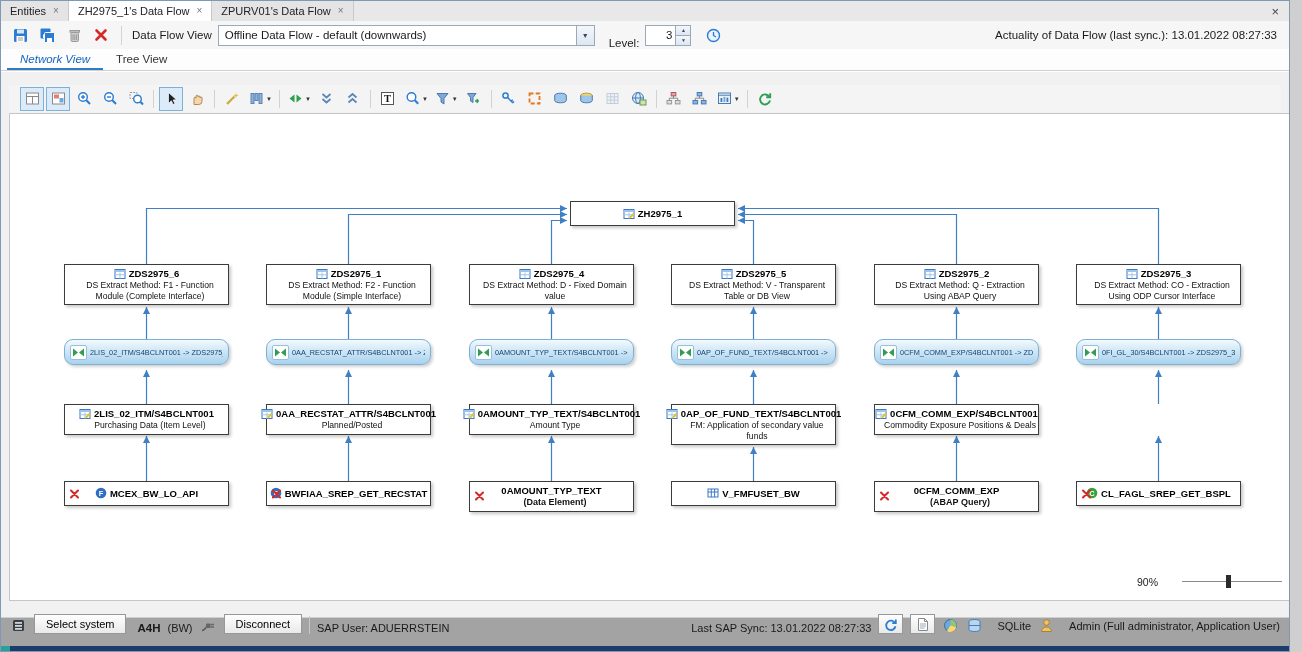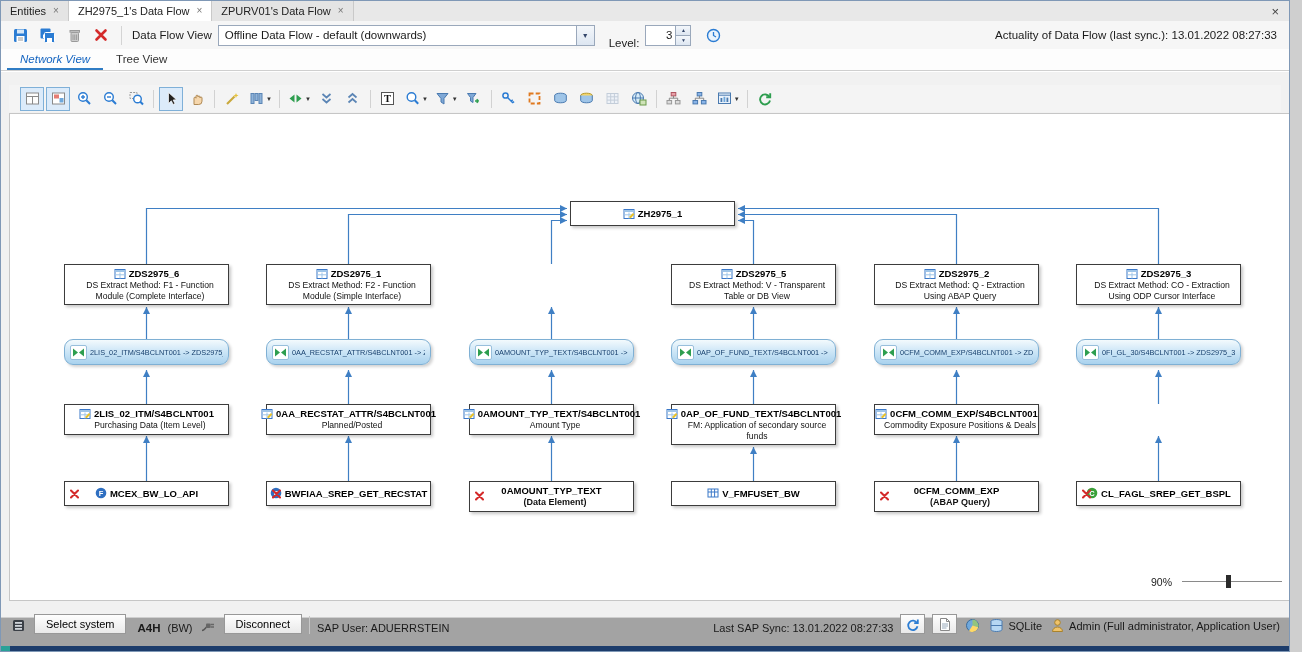--- a/index.html
+++ b/index.html
@@ -45,33 +45,33 @@
   .node .ns{font-size:8.6px;line-height:10.5px;color:#111;margin-left:7px;}
   .ns.bold{font-weight:bold;font-size:9px;}
   .node.root{padding:5px 2px;}
   .node.src{min-height:25px;display:flex;flex-direction:column;justify-content:center;}
   .err{position:absolute;left:4px;top:50%;transform:translateY(-50%);display:flex;}
   .tnode{position:absolute;width:165px;box-sizing:border-box;height:26px;border:1px solid #7fb0d4;border-radius:9px;background:linear-gradient(180deg,#f3fafd,#cfe7f7 45%,#a9d2ee);box-shadow:2px 2px 3px rgba(0,0,0,.18);display:flex;align-items:center;gap:3px;padding:0 5px;z-index:1;}
   .tl{font-size:7.3px;color:#17406e;white-space:nowrap;overflow:hidden;}
   .nic{display:flex;align-items:center;}
   .tic{background:#fff;border:1px solid #98bfdc;border-radius:2px;padding:1px;}
   
-  .zoomctl{position:absolute;right:12px;bottom:12px;display:flex;align-items:center;gap:10px;font-size:10.5px;color:#222;z-index:2;margin-left:48px;}
+  .zoomctl{position:absolute;right:12px;bottom:12px;display:flex;align-items:center;gap:24px;font-size:10.5px;color:#222;z-index:2;margin-left:48px;}
   .ztrack{position:relative;width:100px;height:13px;}
   .ztrack::before{content:"";position:absolute;left:0;right:0;top:6px;height:1px;background:#8a8a8a;}
   .zhandle{position:absolute;left:44px;top:0;width:5px;height:13px;background:#2b2b2b;}
   
   .statusbar{position:absolute;left:0;top:616px;right:0;height:29px;box-sizing:border-box;background:#a3a3a3;border-top:1px solid #cfcfcf;display:flex;align-items:flex-end;gap:7px;padding:16px 9px;font-size:11px;color:#1a1a1a;}
   .sbtn{height:20px;border:1px solid #989898;background:linear-gradient(#fefefe,#e9e9e9);font-size:11px;padding:0 11px;display:flex;align-items:center;font-family:inherit;}
   .sbtn.small{padding:0 2px;width:25px;justify-content:center;}
   .ssep{width:1px;height:18px;background:#c8c8c8;}
   .flex1{flex:1;}
   .sysid{font-weight:bold;font-size:11.5px;margin-left:4px;}
   .sic{display:flex;align-items:center;}
-  .dbwrap{display:flex;align-items:center;gap:3px;white-space:nowrap;}
+  .dbwrap{display:flex;align-items:center;gap:14px;white-space:nowrap;}
   .strip{position:absolute;left:0;top:645px;right:0;height:5px;background:#1c3c6b;}
   .gsq{position:absolute;left:0;top:0;width:9px;height:5px;background:#2aa198;}
   button{cursor:default;}
 </style>
 </head>
 <body>
 
 <div class="window">
 
   <div class="tabstrip">
@@ -495,20 +495,34 @@
           <div class="nt">
             <span class="nic">
               <svg width="12" height="12" viewBox="0 0 12 12">
                 <circle cx="6" cy="6" r="5.3" fill="#2f6fc1"></circle>
                 <text x="6" y="8.7" font-size="7.5" font-weight="bold" fill="#fff" text-anchor="middle" font-family="Liberation Sans,sans-serif">F</text>
               </svg>
             </span>
             <span>BWFIAA_SREP_GET_RECSTAT</span>
           </div>
         </div>
+        <div class="node" style="left:459px;top:150px">
+          <div class="nt">
+            <span class="nic">
+              <svg width="12" height="12" viewBox="0 0 12 12">
+                <rect x="1" y="1.5" width="10" height="9" fill="#fff" stroke="#3b78c8"></rect>
+                <rect x="1.5" y="2" width="9" height="2" fill="#9fc5e8"></rect>
+                <line x1="1" y1="6.8" x2="11" y2="6.8" stroke="#9fc5e8"></line>
+                <line x1="6" y1="4.5" x2="6" y2="10.5" stroke="#9fc5e8"></line>
+              </svg>
+            </span>
+            <span>ZDS2975_4</span>
+          </div>
+          <div class="ns">DS Extract Method: D - Fixed Domain value</div>
+        </div>
         <div class="tnode" style="left:459px;top:225px">
           <span class="nic tic">
             <svg width="13" height="11" viewBox="0 0 13 11">
               <path d="M1,1.5 L6,5.5 L1,9.5 Z" fill="#2e9e4f"></path>
               <path d="M12,1.5 L7,5.5 L12,9.5 Z" fill="#2e9e4f"></path>
             </svg>
           </span>
           <span class="tl">0AMOUNT_TYP_TEXT/S4BCLNT001 -&gt; ZDS2975_4</span>
         </div>
         <div class="node" style="left:459px;top:290px">
@@ -566,21 +580,21 @@
               <svg width="12" height="12" viewBox="0 0 12 12">
                 <rect x="1" y="1.5" width="10" height="9" fill="#fff" stroke="#3b78c8"></rect>
                 <rect x="1.5" y="2" width="9" height="2" fill="#9fc5e8"></rect>
                 <line x1="1" y1="6.8" x2="11" y2="6.8" stroke="#9fc5e8"></line>
                 <line x1="6" y1="4.5" x2="6" y2="10.5" stroke="#9fc5e8"></line>
                 <rect x="6" y="6.8" width="5.5" height="2" fill="#e8c22a" transform="rotate(-45 8.7 7.8)"></rect>
               </svg>
             </span>
             <span>0AP_OF_FUND_TEXT/S4BCLNT001</span>
           </div>
-          <div class="ns">FM: Application of secondary source funds</div>
+          <div class="ns">FM: Application of secondary value funds</div>
         </div>
         <div class="node src" style="left:661px;top:367px">
           <div class="nt">
             <span class="nic">
               <svg width="12" height="12" viewBox="0 0 12 12">
                 <rect x="1" y="2" width="10" height="8" fill="#fff" stroke="#3b78c8"></rect>
                 <line x1="1" y1="5" x2="11" y2="5" stroke="#3b78c8"></line>
                 <line x1="4.3" y1="2" x2="4.3" y2="10" stroke="#3b78c8"></line>
                 <line x1="7.6" y1="2" x2="7.6" y2="10" stroke="#3b78c8"></line>
               </svg>

